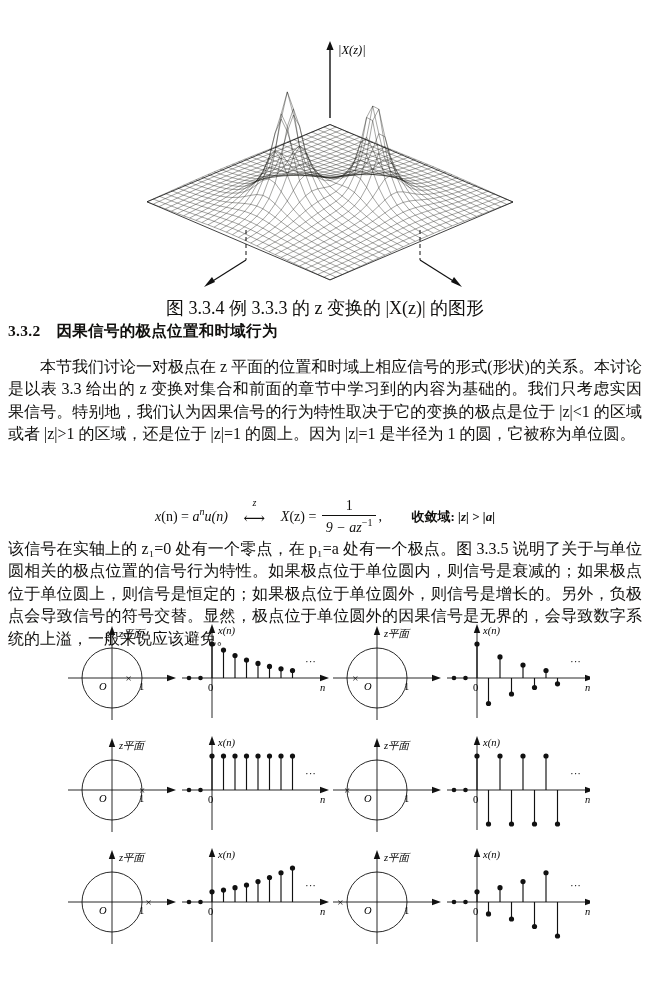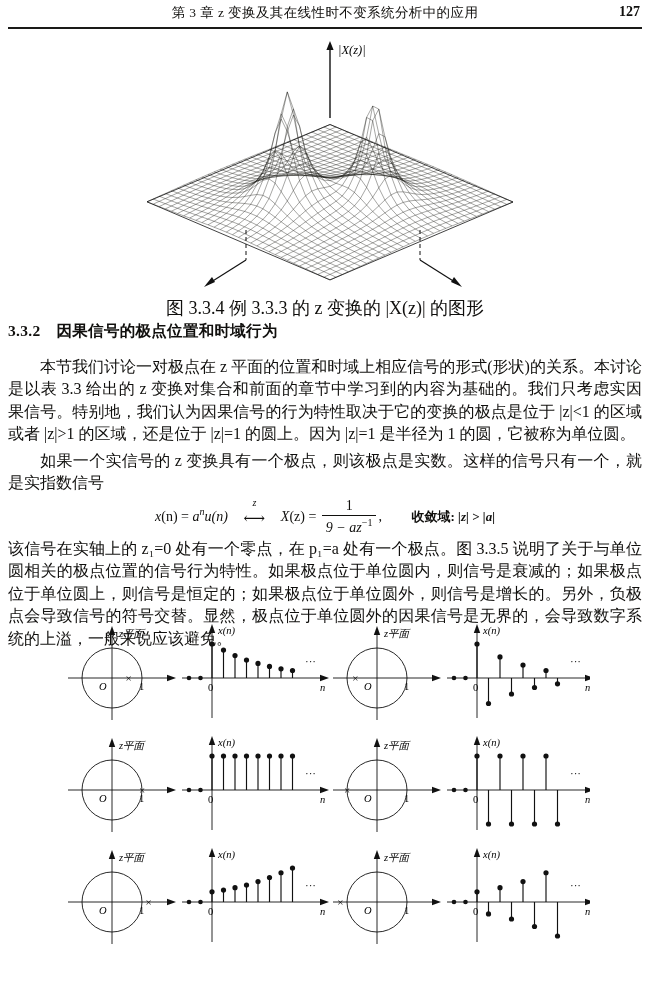--- a/index.html
+++ b/index.html
@@ -146,25 +146,20 @@
   }
   .fig335 svg { display: block; }
 
   .nowrap { white-space: nowrap; }
 </style>
 </head>
 <body>
 
 <div class="page">
 
-  <div class="header">
-    <div class="header-title">第 3 章   z 变换及其在线性时不变系统分析中的应用</div>
-    <div class="header-page">127</div>
-    <div class="header-rule"></div>
-  </div>
 
   <div class="fig334">
     <svg width="420" height="262" viewBox="0 0 420 262">
       <defs>
         <clipPath id="meshclip">
           <polygon points="25,170 210,72 400,170 210,250"></polygon>
         </clipPath>
       </defs>
 
       <g id="meshgroup" stroke="#1c1b19" stroke-width="0.45" fill="none" opacity="0.95">
@@ -192,23 +187,20 @@
   <div class="fig-caption" id="cap334">图 3.3.4   例 3.3.3 的 z 变换的 |X(z)| 的图形</div>
 
   <div class="section-heading">
     <span class="num">3.3.2</span><span>因果信号的极点位置和时域行为</span>
   </div>
 
   <div class="body-text" id="para1">
     <span class="indent"></span><span>本节我们讨论一对极点在 z 平面的位置和时域上相应信号的形式(形状)的关系。本讨论是以表 3.3 给出的 z 变换对集合和前面的章节中学习到的内容为基础的。我们只考虑实因果信号。特别地，我们认为因果信号的行为特性取决于它的变换的极点是位于 |z|&lt;1 的区域或者 |z|&gt;1 的区域，还是位于 |z|=1 的圆上。因为 |z|=1 是半径为 1 的圆，它被称为单位圆。</span>
   </div>
 
-  <div class="body-text" id="para2">
-    <span class="indent"></span><span>如果一个实信号的 z 变换具有一个极点，则该极点是实数。这样的信号只有一个，就是实指数信号</span>
-  </div>
 
   <div class="equation">
     <span class="math">x</span><span class="upr">(n)</span>
     <span class="upr">=</span>
     <span class="math">a</span><sup class="math">n</sup><span class="math">u(n)</span>
     <span class="zarrow">
       <span class="zlab">z</span>
       <span class="zbody">⟷</span>
     </span>
     <span class="math">X</span><span class="upr">(z)</span>

